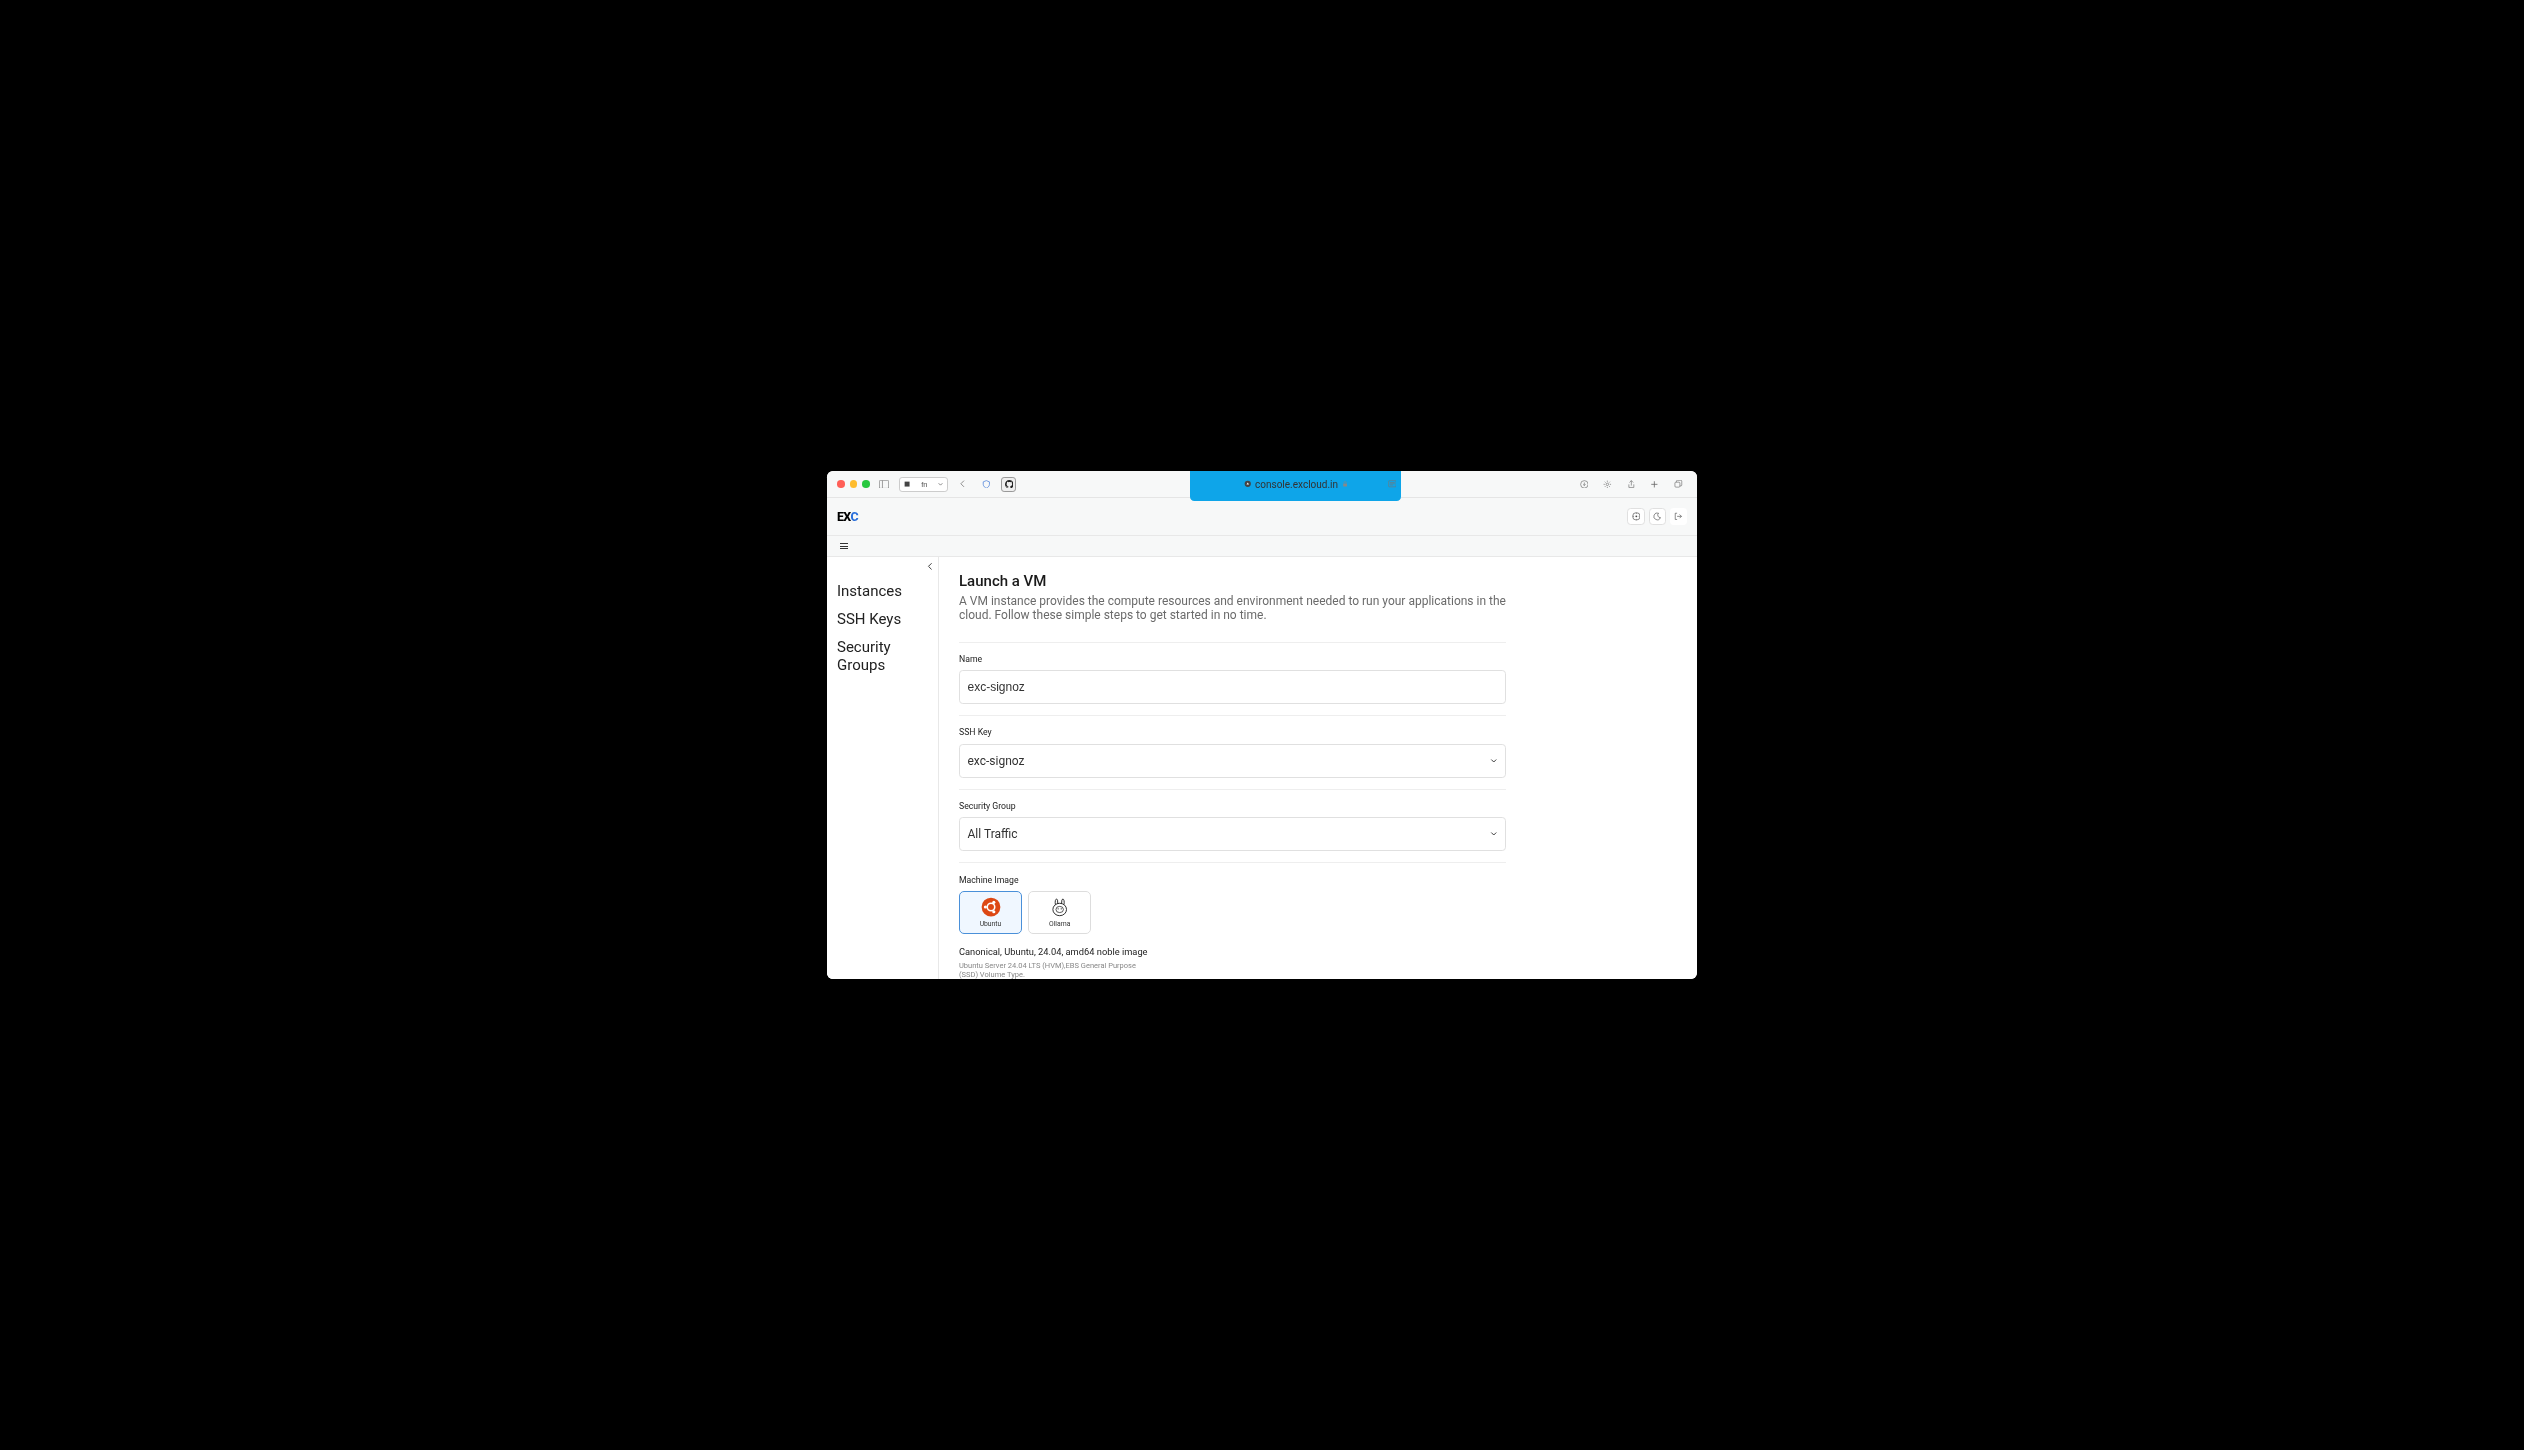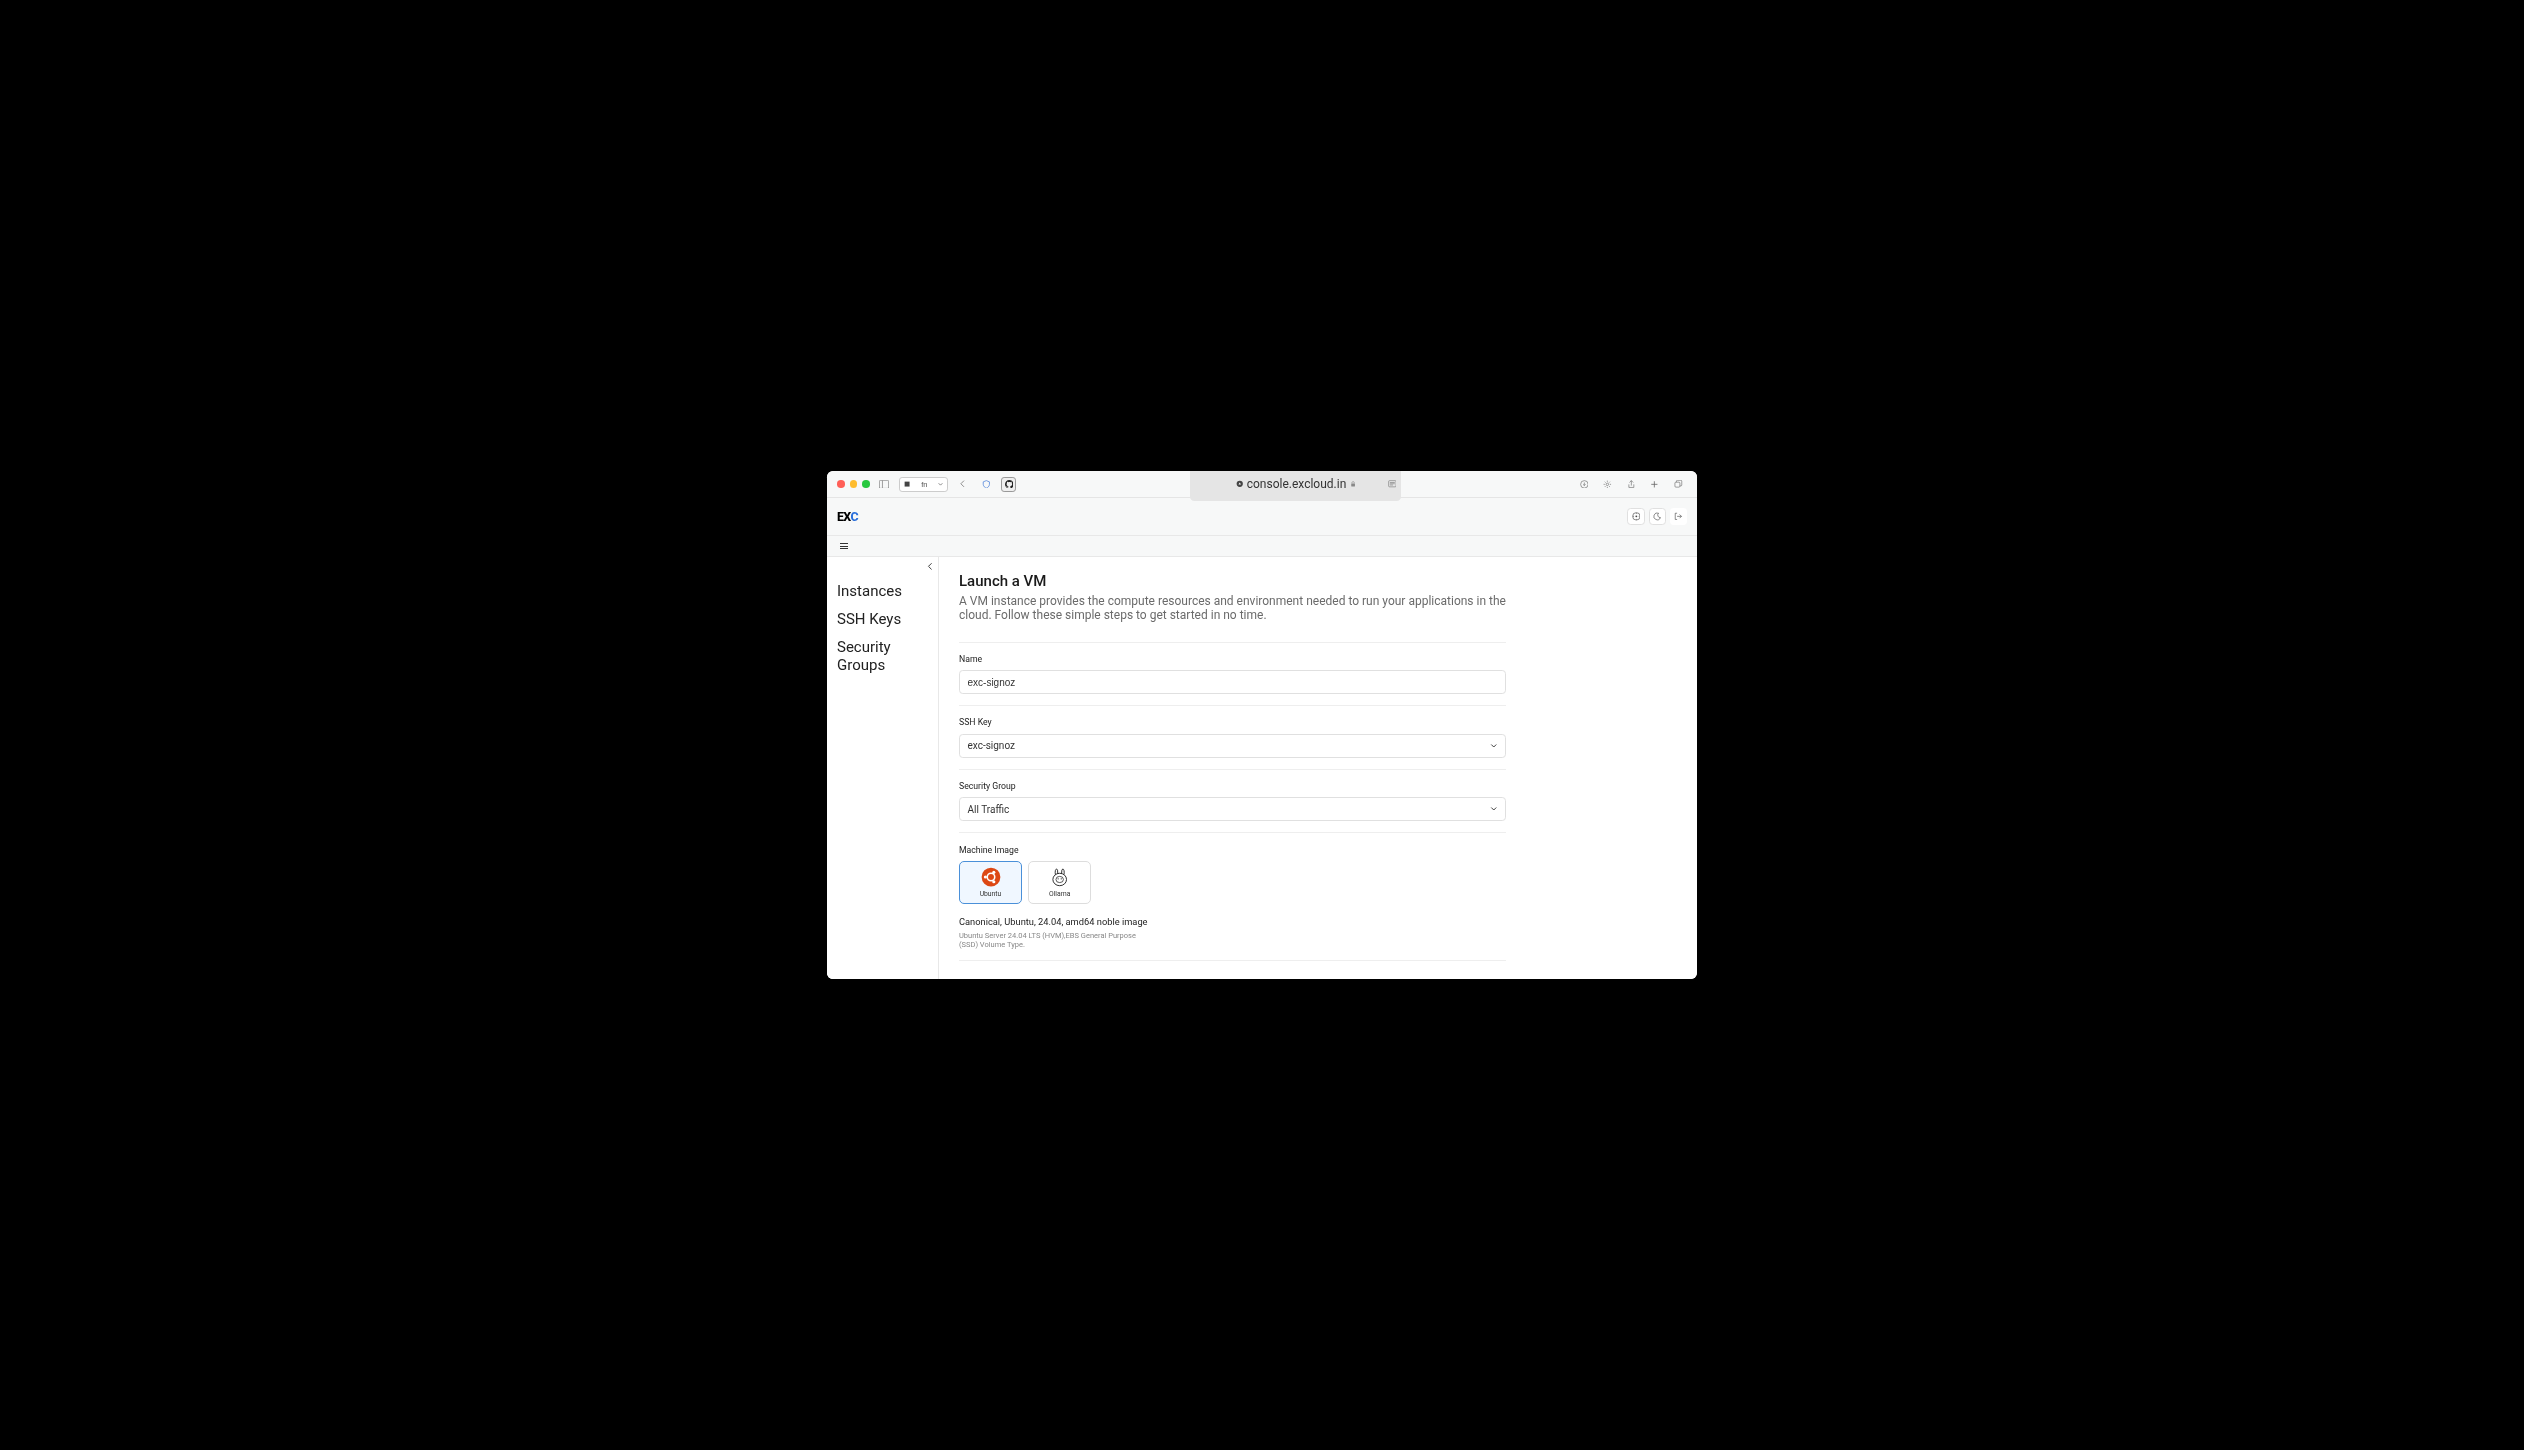--- a/index.html
+++ b/index.html
@@ -66,27 +66,27 @@
       height: 15px;
       border: 0.6px solid #ccc;
       border-radius: 3.1px;
       font-size: 7.5px;
       background: #fff;
     }
     .titlebar-spacer { flex:1; }
     .urlbar {
       flex: 0 0 211px;
       height: 34px;
-      background: #e5e5e5;
+      background: #0ea5e9;
       border-radius: 4.3px;
       display: flex;
       align-items: center;
       justify-content: center;
       gap: 3.7px;
-      font-size: 12px;
+      font-size: 10px;
       color: #333;
       position: relative;
     }
     .urlbar-right {
       position: absolute;
       right: 5px;
       display:flex;
       align-items:center;
     }
     .app-header {
@@ -193,25 +193,25 @@
       border-bottom: 0.6px solid #eee;
     }
     .label {
       font-size: 8.7px;
       font-weight: 400;
       color: #222;
       margin-bottom: 6.2px;
     }
     .input, .select {
       width: 100%;
-      height: 24px;
+      height: 34px;
       border: 0.6px solid #e0e0e0;
       border-radius: 3.7px;
       padding: 0 7.5px;
-      font-size: 10px;
+      font-size: 12px;
       color: #333;
       background: #fff;
     }
     .select {
       display:flex;
       align-items:center;
       justify-content:space-between;
       cursor:pointer;
     }
     .images-row {

